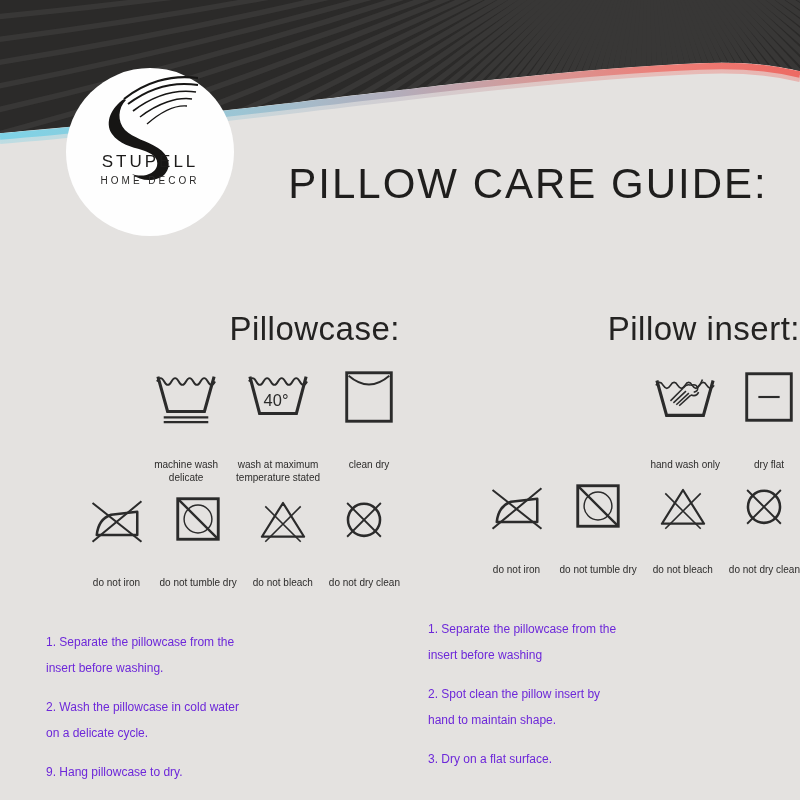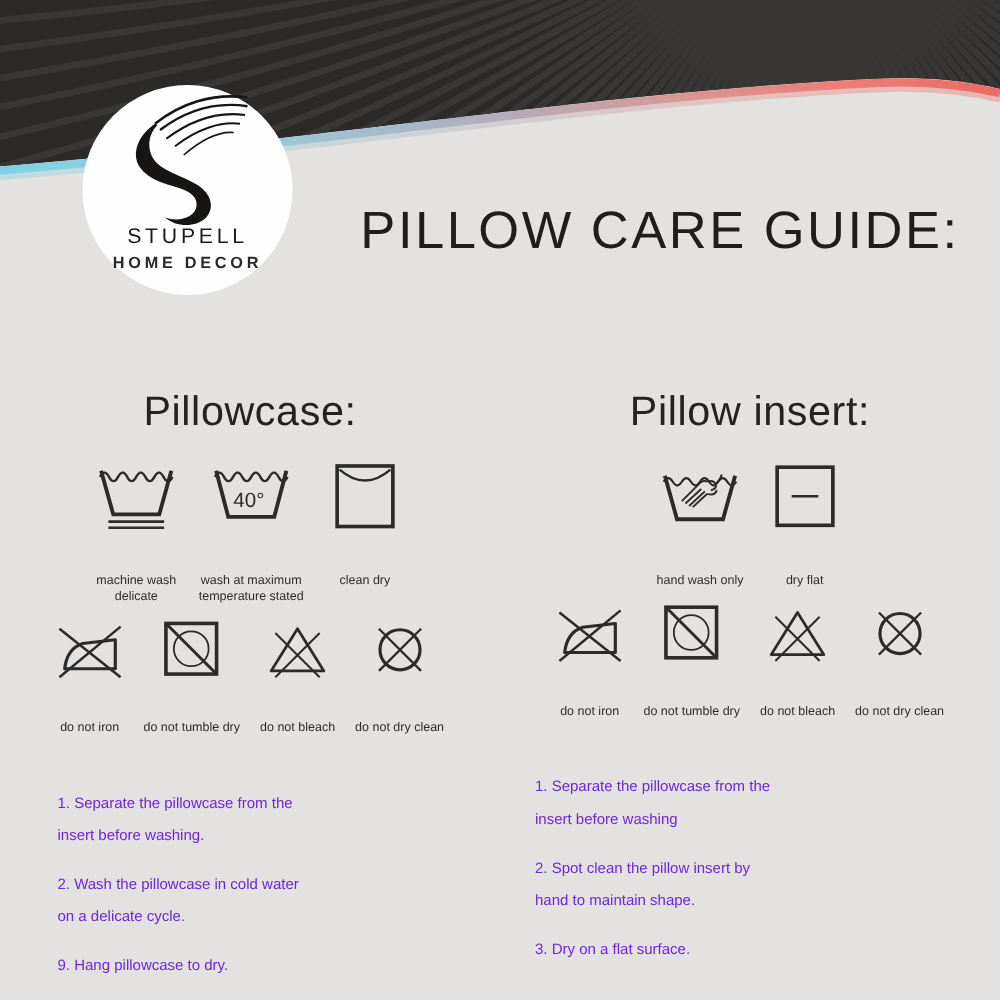--- a/index.html
+++ b/index.html
@@ -7,33 +7,33 @@
     width:800px;height:800px;overflow:hidden;
     background:#e4e2e0;
     font-family:"Liberation Sans", sans-serif;
     color:#2d2c2b;
     position:relative;
   }
   
   .header{position:relative;width:800px;height:240px;}
   .header > svg{position:absolute;top:0;left:0;display:block;}
   .logo-text{
-    position:absolute;left:50px;top:179px;width:200px;
+    position:absolute;left:50px;top:152px;width:200px;
     text-align:center;pointer-events:none;
   }
   .brand{font-size:17px;letter-spacing:3px;color:#1c1b1a;font-weight:400;}
-  .tagline{font-size:13px;letter-spacing:3px;color:#2a2928;margin-top:3px;font-weight:700;}
+  .tagline{font-size:10px;letter-spacing:3px;color:#2a2928;margin-top:3px;font-weight:400;}
   .page-title{
     position:absolute;left:528px;top:161px;transform:translateX(-50%);
     font-size:42px;letter-spacing:2px;white-space:nowrap;
     color:#1f1e1d;font-weight:400;line-height:1.1;
   }
   
   .main{display:grid;grid-template-columns:400px 400px;}
-  .col{display:flex;flex-direction:column;align-items:center;}
+  .col{display:flex;flex-direction:column;align-items:flex-end;}
   .col-heading{margin-top:70px;font-size:33px;color:#242322;font-weight:400;letter-spacing:0.5px;}
   .icons-row{display:flex;justify-content:center;align-items:flex-start;margin-top:18px;}
   .icons-row.r1{min-height:96px;}
   .icons-row.r1{gap:18px;}
   .icons-row.r2{gap:16px;margin-top:8px;}
   .care{display:flex;flex-direction:column;align-items:center;gap:26px;}
   .care .glyph{display:block;}
   .care .glyph svg{display:block;}
   .r1 .glyph svg{width:62px;height:62px;}
   .r2 .glyph svg{width:54px;height:54px;}

